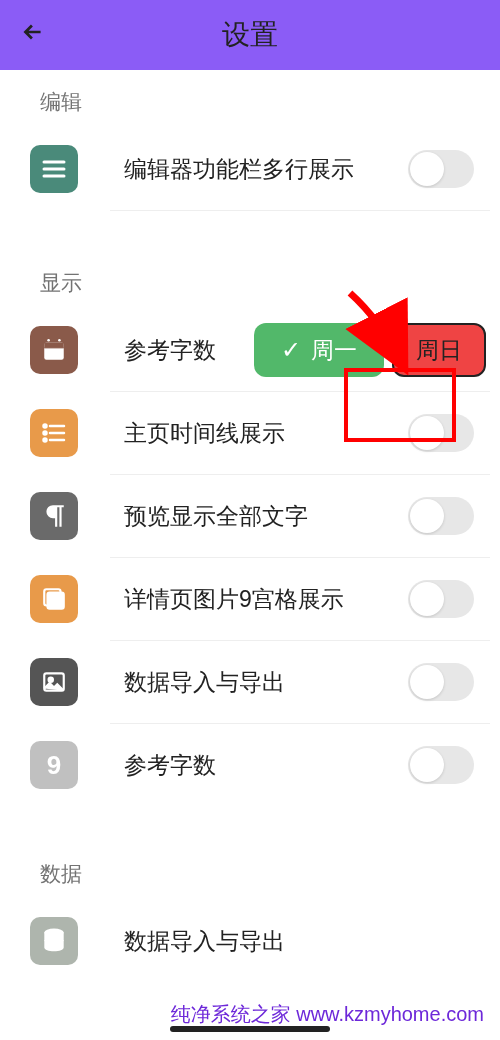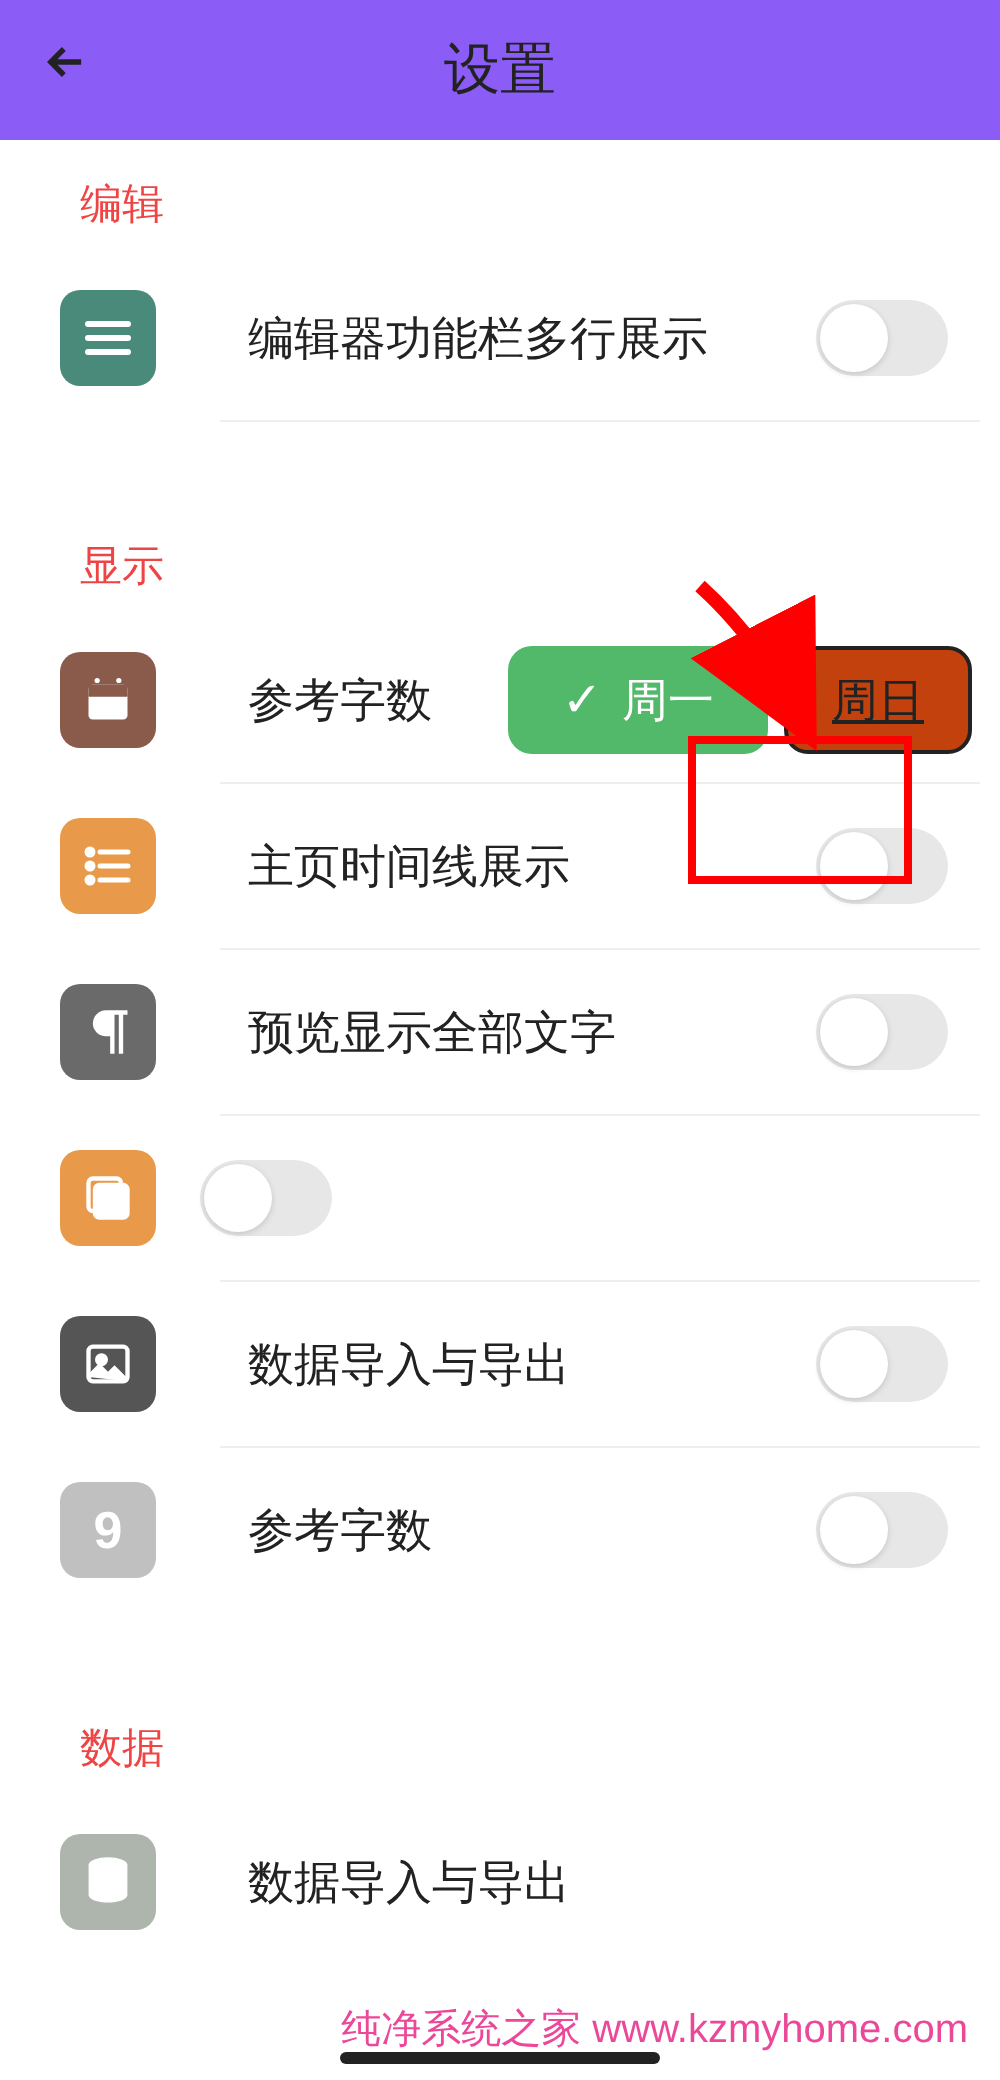--- a/index.html
+++ b/index.html
@@ -26,21 +26,21 @@
     }
     .header-title {
       position: absolute;
       left: 50%;
       transform: translateX(-50%);
       font-size: 28px;
       color: #222;
     }
     .content { padding: 0 10px; }
     .section-label {
-      color: #ef4444;
+      color: #737373;
       font-size: 21px;
       padding: 18px 30px 12px;
     }
     .row {
       display: flex;
       align-items: center;
       min-height: 82px;
       padding: 6px 10px;
       position: relative;
     }
@@ -102,37 +102,36 @@
       font-size: 23px;
       padding: 0 20px;
     }
     .seg-selected {
       background: #52b86a;
       color: #fff;
       width: 130px;
       gap: 10px;
     }
     .seg-unselected {
-      background: #c2410c;
+      background: #ef4444;
       border: 2px solid #222;
       color: #222;
       width: 94px;
-      text-decoration: underline;
     }
     .highlight-box {
       position: absolute;
       border: 4px solid #ff0000;
       pointer-events: none;
     }
     .arrow-svg { position: absolute; pointer-events: none; }
     .watermark {
       position: absolute;
       bottom: 12px;
       right: 16px;
-      color: #ec4899;
+      color: #6d28d9;
       font-size: 20px;
       margin-left: 33px;
     }
     .home-indicator {
       position: absolute;
       bottom: 8px;
       left: 50%;
       transform: translateX(-50%);
       width: 160px;
       height: 6px;
@@ -245,20 +244,21 @@
   </div>
   <div class="row-divider"></div>
 
   <div class="row">
     <div class="icon-box bg-orange">
       <svg width="26" height="26" viewBox="0 0 24 24" fill="none" stroke="#fff" stroke-width="2">
           <rect x="6" y="6" width="15" height="15" rx="2" fill="#fff"></rect>
           <rect x="3" y="3" width="15" height="15" rx="2" fill="none"></rect>
         </svg>
     </div>
+    <div class="row-label">详情页图片9宫格展示</div>
     <div class="toggle">
         <div class="toggle-knob"></div>
       </div>
   </div>
   <div class="row-divider"></div>
 
   <div class="row">
     <div class="icon-box bg-dark">
       <svg width="26" height="26" viewBox="0 0 24 24" fill="none" stroke="#fff" stroke-width="2">
           <rect x="3" y="4" width="18" height="16" rx="2"></rect>

